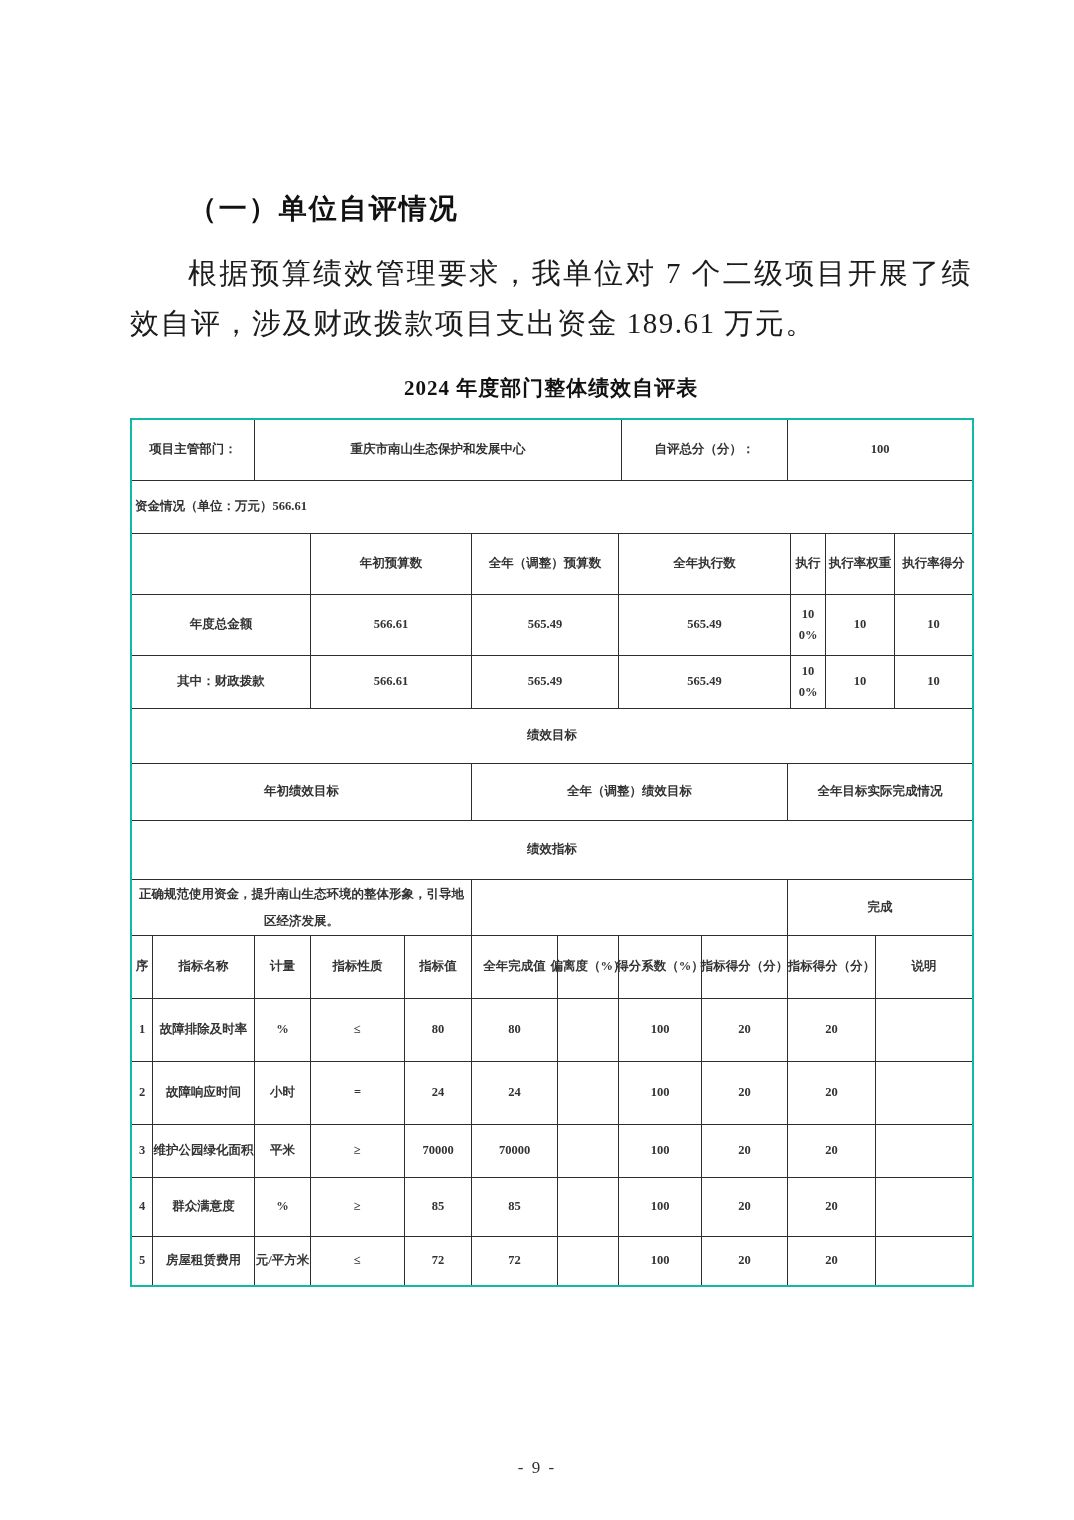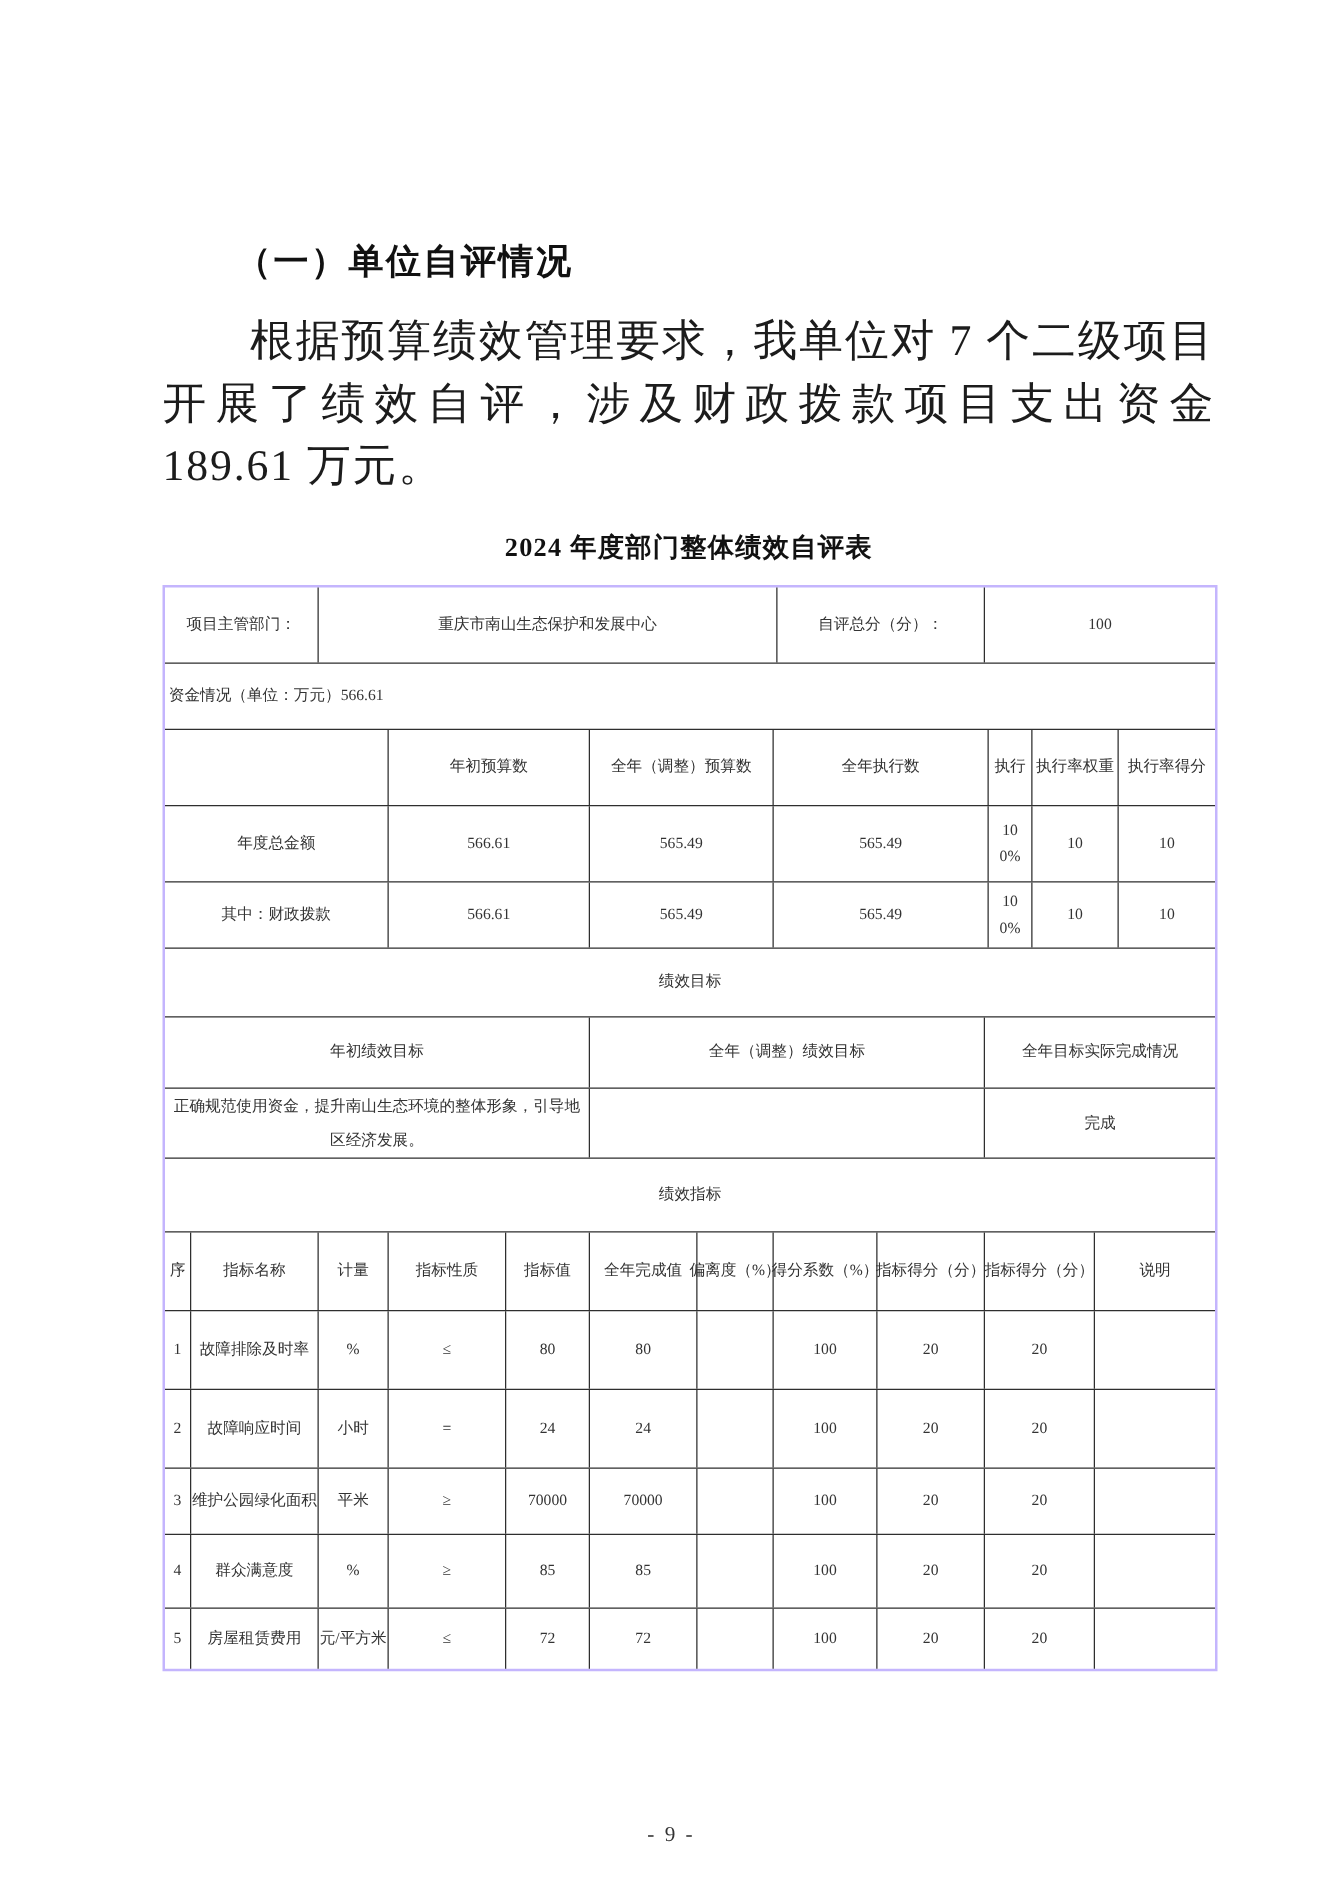--- a/index.html
+++ b/index.html
@@ -12,32 +12,33 @@
   }
   .content { position:absolute; left:130px; top:0; width:842px; }
 
   .sec-heading {
     margin:0; padding-top:190px;
     font-size:28px; font-weight:bold; color:#111;
     text-indent:2.1em; letter-spacing:2px;
   }
   .body-par {
     margin:20px 0 0 0;
-    font-size:35px; line-height:50px; letter-spacing:1.5px;
+    font-size:29px; line-height:50px; letter-spacing:1.5px;
     text-indent:2em; text-align:justify; color:#1c1c1c;
   }
   .table-title {
     margin-top:26px; text-align:center;
     font-size:21px; font-weight:bold; color:#111; letter-spacing:1px;
   }
 
   .t {
     margin-top:16px; width:840px;
-    border:2px solid #c4b5fd;
+    border:2px solid #14b8a6;
     box-sizing:content-box;
+    font-weight:bold;
   }
   .tr { display:flex; border-bottom:1.5px solid #2e2e2e; }
   .tr.noline { border-bottom:none; }
   .td {
     border-right:1px solid #2e2e2e;
     box-sizing:border-box;
     display:flex; align-items:center; justify-content:center;
     text-align:center;
     font-size:12.5px; line-height:1.7; color:#333;
     padding:2px 3px;
@@ -111,28 +112,28 @@
     <div class="tr" style="height:54px">
       <div class="td last">绩效目标</div>
     </div>
 
     <div class="tr" style="height:56px">
       <div class="td hdr" style="width:340px">年初绩效目标</div>
       <div class="td hdr" style="width:316px">全年（调整）绩效目标</div>
       <div class="td hdr last">全年目标实际完成情况</div>
     </div>
 
+    <div class="tr" style="height:58px">
+      <div class="td last">绩效指标</div>
+    </div>
+
     <div class="tr" style="height:55px">
       <div class="td left" style="width:340px; line-height:2.1;">正确规范使用资金，提升南山生态环境的整体形象，引导地区经济发展。</div>
       <div class="td" style="width:316px"></div>
       <div class="td last">完成</div>
-    </div>
-
-    <div class="tr" style="height:58px">
-      <div class="td last">绩效指标</div>
     </div>
 
     <div class="tr" style="height:62px">
       <div class="td hdr" style="width:21px">序</div>
       <div class="td hdr" style="width:102px">指标名称</div>
       <div class="td hdr" style="width:56px">计量</div>
       <div class="td hdr" style="width:94px">指标性质</div>
       <div class="td hdr" style="width:67px">指标值</div>
       <div class="td hdr" style="width:86px">全年完成值</div>
       <div class="td hdr" style="width:61px; padding:2px 0;">偏离度（%）</div>

